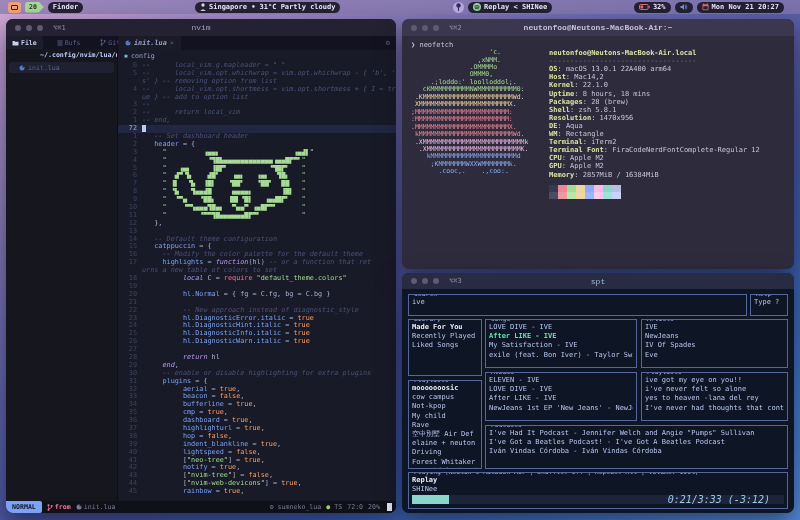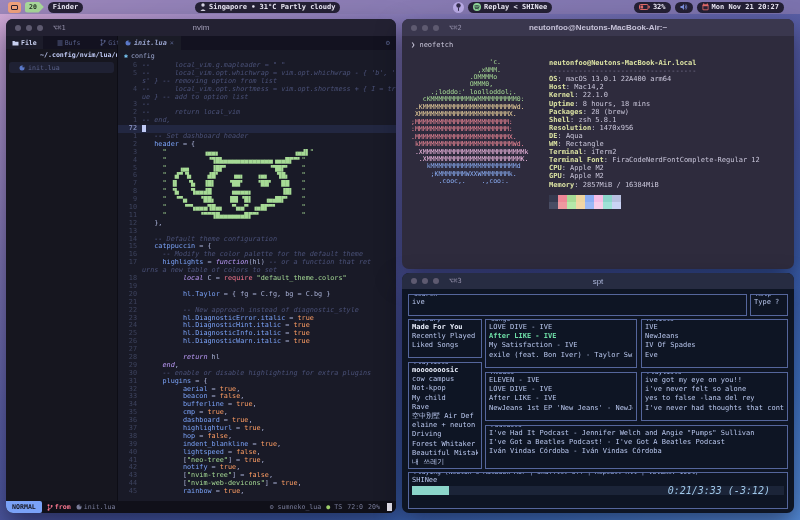--- a/index.html
+++ b/index.html
@@ -18,21 +18,21 @@
         padding:0 7px 0 4px;border-radius:3px;clip-path:polygon(0 0,72% 0,100% 50%,72% 100%,0 100%)}
   .mb-pin{width:11px;height:11px;border-radius:50%;background:#b9aae6;display:flex;align-items:center;justify-content:center}
   .icn{display:inline-block;flex:0 0 auto}
 
   
   .win{position:absolute;border-radius:7px;overflow:hidden;box-shadow:0 10px 24px rgba(10,8,25,.5);display:flex;flex-direction:column}
   .titlebar{height:17px;display:flex;align-items:center;position:relative;flex:0 0 auto}
   .tl-group{display:flex;gap:5px;margin-left:9px}
   .tl{width:6px;height:6px;border-radius:50%;background:#5e5a70}
   .tb-shortcut{margin-left:10px;font-size:7px;color:#938fa9}
-  .tb-title{position:absolute;left:0;right:0;text-align:center;font-family:Liberation Sans, sans-serif;
+  .tb-title{position:absolute;left:0;right:0;text-align:center;font-family:Liberation Mono, monospace;
             font-size:8px;font-weight:bold;color:#c5c1d7;pointer-events:none}
 
   
   #win-nvim{left:6px;top:19px;width:390px;height:494px;background:#191a27}
   #win-nvim .titlebar{background:#232132}
   #win-nvim .tb-title{font-weight:normal;color:#a29eb8}
   .nvim-body{flex:1;display:flex;min-height:0}
   .tree{width:112px;background:#16161f;border-right:1px solid #0d0d15;display:flex;flex-direction:column;flex:0 0 auto}
   .tree-tabs{height:13px;display:flex;align-items:center;background:#131220;font-size:6.5px;color:#565f89;gap:8px}
   .tree-tab{display:flex;align-items:center;gap:2px;padding:0 6px;height:100%}
@@ -66,21 +66,21 @@
   .branch{color:#f7768e;font-weight:bold;display:flex;align-items:center;gap:2px}
   .sl-file{display:flex;align-items:center;gap:2px}
   .sl-right{margin-left:auto;display:flex;align-items:center;gap:5px;padding-right:4px}
   .ts-dot{color:#9ece6a}
   .sl-cursorblock{width:5px;height:8px;background:#e8e6f0;margin-left:2px}
 
   
   #win-term{left:402px;top:19px;width:392px;height:250px;background:#2e2b3d}
   #win-term .titlebar{background:#3a374e}
   .term-body{flex:1;padding:5px 9px;font-size:7px;line-height:8.1px;color:#c9c6da;overflow:hidden}
-  .prompt-line{margin-bottom:10px}
+  .prompt-line{margin-bottom:0}
   .prompt-line .pr{color:#c9c6da}
   .nf-wrap{display:flex}
   #nf-logo{font-size:6.5px;line-height:7.45px;white-space:pre;width:138px;flex:0 0 auto}
   .lg-g{color:#a6da95}.lg-y{color:#eed49f}.lg-r{color:#ed8796}.lg-p{color:#f5bde6}.lg-b{color:#8aadf4}
   #nf-info{flex:1;white-space:pre;overflow:hidden}
   .nf-title{color:#dce3a3;font-weight:bold}
   .nf-sepline{color:#807c98}
   .nf-k{color:#dce3a3;font-weight:bold}
   .nf-v{color:#c9c6da}
   .swatches{margin-top:6px}
@@ -95,21 +95,21 @@
   .box{border:1px solid #55669c;position:relative;padding:3px 3px 1px 3px;overflow:hidden}
   .box-label{position:absolute;top:-4px;left:3px;background:#0e1524;padding:0 2px;font-size:6.4px;color:#9fb3e8;line-height:7px;white-space:nowrap}
   .box-items div{height:9.2px;line-height:9.2px;white-space:pre;overflow:hidden}
   .box-items div.b{color:#e9eefb;font-weight:bold}
   .box-items div.sel{color:#6fe0a8;font-weight:bold}
   .spt-row1{display:flex;gap:3px;flex:0 0 auto}
   .search-box{flex:1;height:22px}
   .help-box{width:38px;height:22px}
   .spt-main{display:flex;gap:3px;flex:1;min-height:0}
   .spt-col1{width:74px;flex:0 0 auto;display:flex;flex-direction:column;gap:4px}
-  .lib-box{height:39px;flex:0 0 auto}
+  .lib-box{height:57px;flex:0 0 auto}
   .pll-box{flex:1}
   .spt-grid{flex:1;display:grid;grid-template-columns:152px 1fr;grid-template-rows:49px 49px 1fr;gap:4px;
             grid-template-areas:"songs artists" "albums plright" "pod pod"}
   .songs-box{grid-area:songs}.artists-box{grid-area:artists}.albums-box{grid-area:albums}
   .plr-box{grid-area:plright}.pod-box{grid-area:pod}
   .playing-box{height:37px;flex:0 0 auto}
   .gauge{position:relative;height:9px;margin-top:1px;background:#1b2438;overflow:hidden}
   .gauge-fill{position:absolute;left:0;top:0;bottom:0;background:#8bd5ca}
   .gauge-text{position:absolute;left:0;right:14px;text-align:right;font-size:10px;line-height:9px;font-style:italic;color:#9fc7e8}
 </style>
@@ -267,21 +267,21 @@
           <div class="crow"><span class="ln">11</span><span class="lt"><span class="tk-s">     "        ▝▀▀▜█▄▄▄▄▄▄█▛▀▘          "</span></span></div>
           <div class="crow"><span class="ln">12</span><span class="lt"><span class="tk-f">   },</span></span></div>
           <div class="crow"><span class="ln">13</span><span class="lt"></span></div>
           <div class="crow"><span class="ln">14</span><span class="lt"><span class="tk-c">   -- Default theme configuration</span></span></div>
           <div class="crow"><span class="ln">15</span><span class="lt"><span class="tk-f">   </span><span class="tk-k">catppuccin</span><span class="tk-f"> = {</span></span></div>
           <div class="crow"><span class="ln">16</span><span class="lt"><span class="tk-c">     -- Modify the color palette for the default theme</span></span></div>
           <div class="crow"><span class="ln">17</span><span class="lt"><span class="tk-f">     </span><span class="tk-k">highlights</span><span class="tk-f"> = </span><span class="tk-p">function</span><span class="tk-f">(hl)</span><span class="tk-c"> -- or a function that ret</span></span></div>
           <div class="crow"><span class="ln"></span><span class="lt"><span class="tk-c">urns a new table of colors to set</span></span></div>
           <div class="crow"><span class="ln">18</span><span class="lt"><span class="tk-f">          </span><span class="tk-p">local</span><span class="tk-f"> C = </span><span class="tk-r">require</span><span class="tk-s"> "default_theme.colors"</span></span></div>
           <div class="crow"><span class="ln">19</span><span class="lt"></span></div>
-          <div class="crow"><span class="ln">20</span><span class="lt"><span class="tk-f">          </span><span class="tk-k">hl.Taylor</span><span class="tk-f"> = { fg = C.fg, bg = C.bg }</span></span></div>
+          <div class="crow"><span class="ln">20</span><span class="lt"><span class="tk-f">          </span><span class="tk-k">hl.Normal</span><span class="tk-f"> = { fg = C.fg, bg = C.bg }</span></span></div>
           <div class="crow"><span class="ln">21</span><span class="lt"></span></div>
           <div class="crow"><span class="ln">22</span><span class="lt"><span class="tk-c">          -- New approach instead of diagnostic_style</span></span></div>
           <div class="crow"><span class="ln">23</span><span class="lt"><span class="tk-f">          </span><span class="tk-k">hl.DiagnosticError.italic</span><span class="tk-f"> = </span><span class="tk-o">true</span></span></div>
           <div class="crow"><span class="ln">24</span><span class="lt"><span class="tk-f">          </span><span class="tk-k">hl.DiagnosticHint.italic</span><span class="tk-f"> = </span><span class="tk-o">true</span></span></div>
           <div class="crow"><span class="ln">25</span><span class="lt"><span class="tk-f">          </span><span class="tk-k">hl.DiagnosticInfo.italic</span><span class="tk-f"> = </span><span class="tk-o">true</span></span></div>
           <div class="crow"><span class="ln">26</span><span class="lt"><span class="tk-f">          </span><span class="tk-k">hl.DiagnosticWarn.italic</span><span class="tk-f"> = </span><span class="tk-o">true</span></span></div>
           <div class="crow"><span class="ln">27</span><span class="lt"></span></div>
           <div class="crow"><span class="ln">28</span><span class="lt"><span class="tk-f">          </span><span class="tk-p">return</span><span class="tk-f"> hl</span></span></div>
           <div class="crow"><span class="ln">29</span><span class="lt"><span class="tk-f">     </span><span class="tk-p">end</span><span class="tk-f">,</span></span></div>
           <div class="crow"><span class="ln">30</span><span class="lt"><span class="tk-c">     -- enable or disable highlighting for extra plugins</span></span></div>
@@ -455,37 +455,38 @@
               <div>LOVE DIVE - IVE</div>
               <div>After LIKE - IVE</div>
               <div>NewJeans 1st EP 'New Jeans' - NewJeans</div>
             </div>
         </div>
         <div class="box plr-box">
           <span class="box-label">Playlists</span>
           <div class="box-items" id="plr-items">
               <div>ive got my eye on you!!</div>
               <div>i've never felt so alone</div>
-              <div>yes to false -lana del rey</div>
+              <div>yes to heaven -lana del rey</div>
               <div>I've never had thoughts that control me</div>
             </div>
         </div>
         <div class="box pod-box">
           <span class="box-label">Podcasts</span>
           <div class="box-items" id="pod-items">
               <div>I've Had It Podcast - Jennifer Welch and Angie "Pumps" Sullivan</div>
               <div>I've Got a Beatles Podcast! - I've Got A Beatles Podcast</div>
               <div>Iván Vindas Córdoba - Iván Vindas Córdoba</div>
             </div>
         </div>
       </div>
     </div>
     <div class="box playing-box">
       <span class="box-label">Playing (Neuton's MacBook Air | Shuffle: Off | Repeat: All  | Volume: 100%)</span>
       <div class="box-items">
+        <div class="b">Replay</div>
         <div>SHINee</div>
       </div>
       <div class="gauge">
         <div class="gauge-fill" id="gauge-fill" style="width: 10%;"></div>
         <div class="gauge-text">0:21/3:33 (-3:12)</div>
       </div>
     </div>
   </div>
 </div>
 

